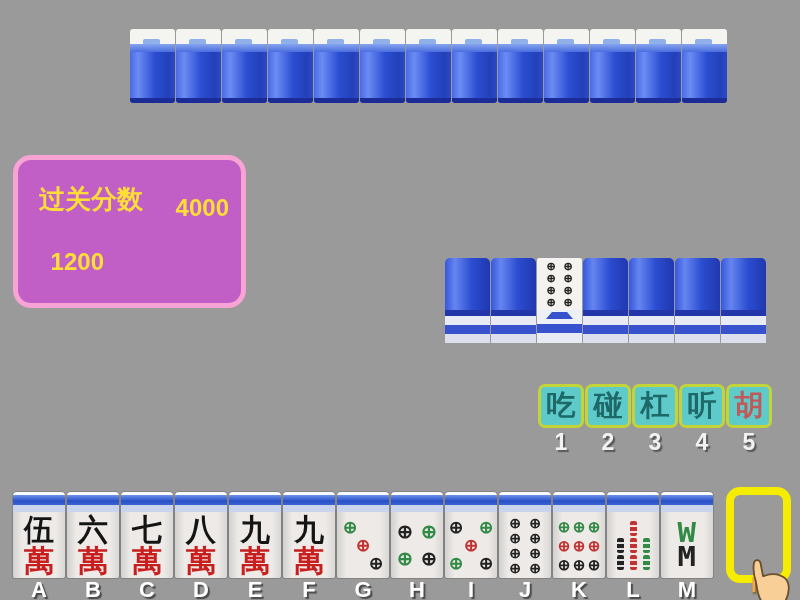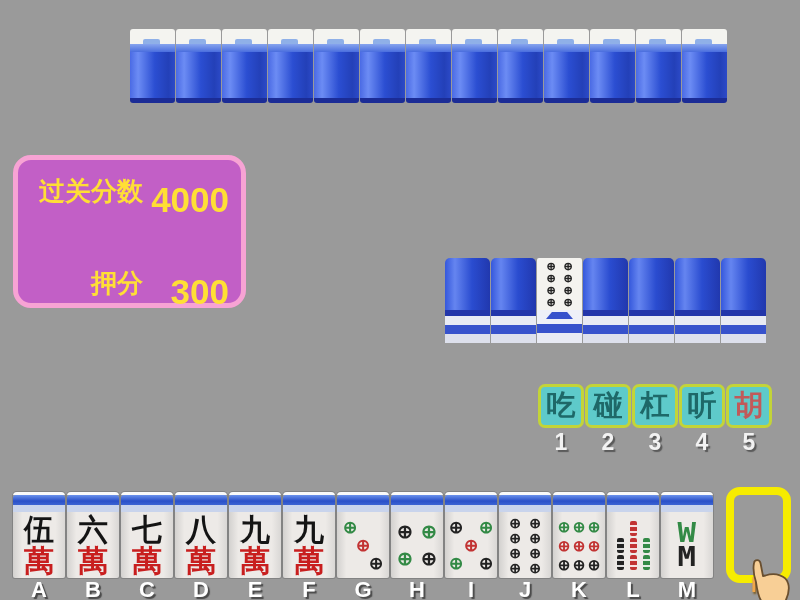--- a/index.html
+++ b/index.html
@@ -12,23 +12,23 @@
   .op-w{height:15px;background:#f4f4f0;position:relative;}
   .op-w::after{content:"";position:absolute;left:13px;bottom:0;width:17px;height:5px;
                background:#8fb0e8;border-radius:2px 2px 0 0;}
   .op-s{height:8px;background:linear-gradient(180deg,#86a4ee,#4a6ede);}
   .op-b{height:46px;background:linear-gradient(90deg,#4a6ae4,#6c8cf4 18%,#2b4ed2 55%,#2340b8 85%,#2c4ac8);}
   .op-d{height:5px;background:#1b2c96;}
 
   
   .score-panel{position:absolute;left:13px;top:155px;width:233px;height:153px;box-sizing:border-box;
                background:#c25fc6;border:5px solid #f7a3d4;border-radius:18px;padding:8px 0 0 0;}
-  .sp-row{display:flex;align-items:center;height:46px;}
+  .sp-row{display:flex;align-items:center;height:46px;margin-top:8px;}
   .sp-label{flex:1;text-align:right;font-size:26px;font-weight:bold;color:#ffdf35;}
-  .sp-value{width:86px;text-align:right;font-size:35px;font-weight:bold;color:#ffdf35;
+  .sp-value{width:86px;text-align:right;font-size:24px;font-weight:bold;color:#ffdf35;
             transform:translateY(9px);padding-right:12px;}
 
   
   .meld-row{position:absolute;left:445px;top:258px;display:flex;gap:1px;}
   .m-tile{width:45px;}
   .m-body{height:52px;border-radius:5px 5px 0 0;
           background:linear-gradient(90deg,#3558dc,#6585f0 22%,#2a4cd0 60%,#2138ae);}
   .m-edge{height:6px;background:#2336aa;}
   .m-s1{height:9px;background:#e8eaf4;}
   .m-s2{height:9px;background:#3752cc;}
@@ -183,24 +183,21 @@
         <div class="op-d"></div>
       </div>
     </div>
 
   <div class="score-panel">
     <div class="sp-row">
       <span class="sp-label">过关分数</span>
       <span class="sp-value">4000</span>
     </div>
     <div class="sp-row">
-    </div>
-    <div class="sp-row">
-      <span class="sp-label">押分</span>
-      <span class="sp-value">300</span>
+      <span class="sp-value">1200</span>
     </div>
   </div>
 
   <div class="meld-row" id="meld-row">
       <div class="m-tile">
         <div class="m-body"></div>
         <div class="m-edge"></div>
         <div class="m-s1"></div>
         <div class="m-s2"></div>
         <div class="m-s3"></div>

